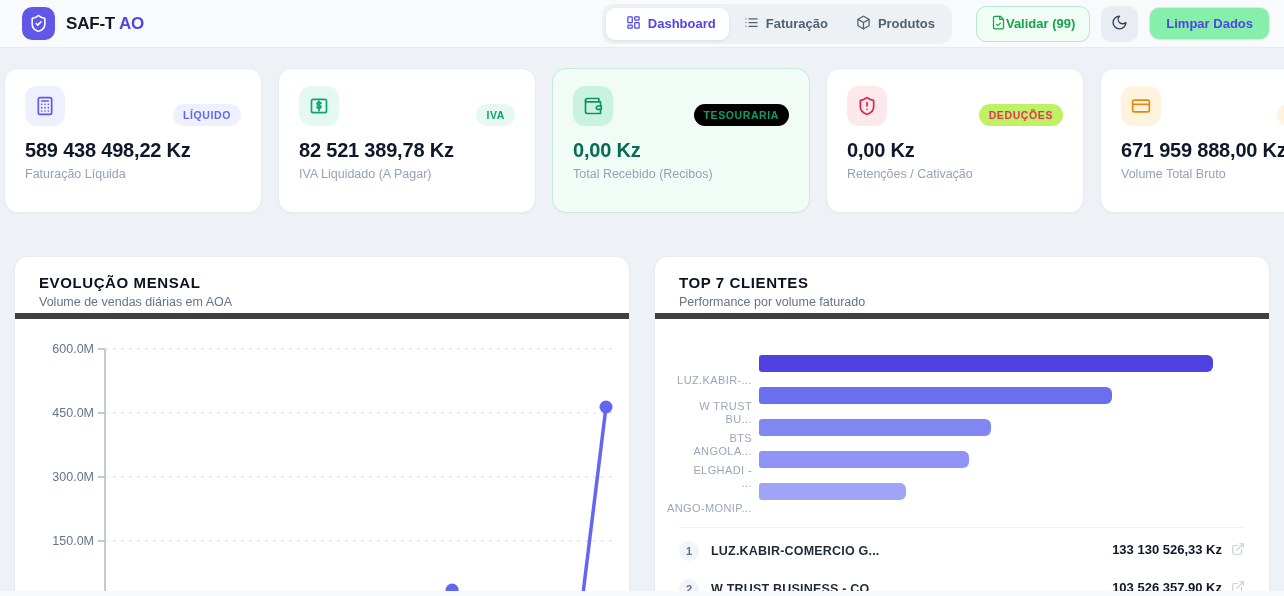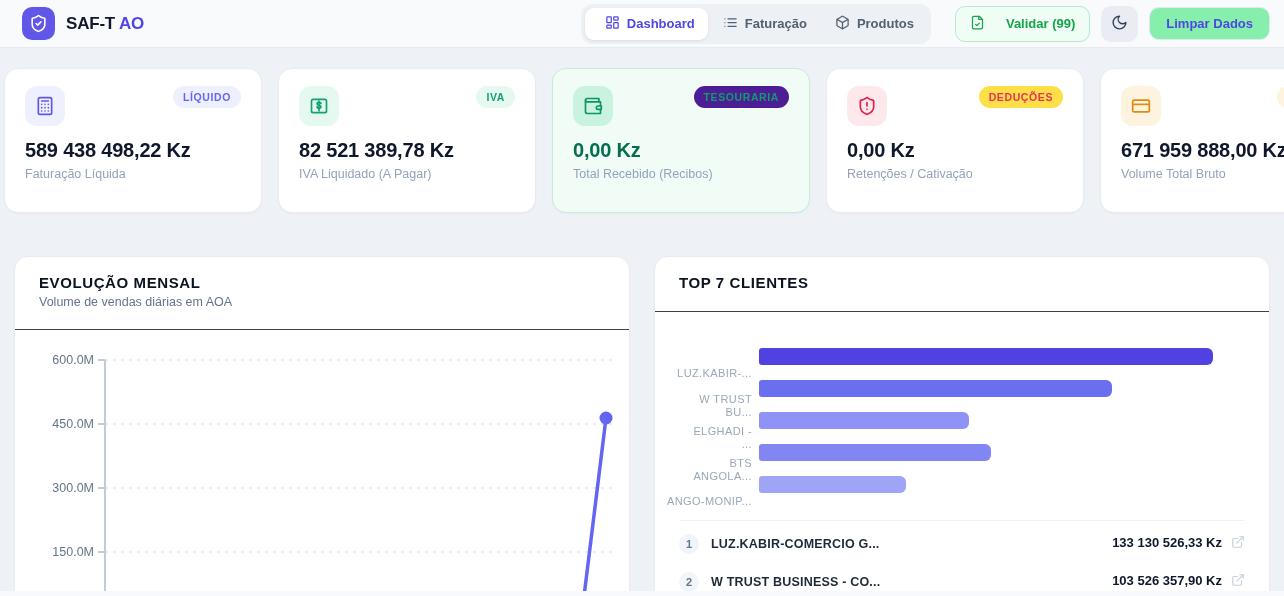--- a/index.html
+++ b/index.html
@@ -32,66 +32,66 @@
   .tab {
     display:flex; align-items:center; gap:7px; padding:7px 13px;
     border-radius:9px; font-size:13px; font-weight:700; color:#52606f;
     cursor:pointer; border:none; background:transparent;
   }
   .tab.active { background:#ffffff; color:#4f46e5; box-shadow:0 1px 3px rgba(15,23,42,.08);padding-left:20px; }
   .tab svg { width:15px; height:15px; }
 
   .actions { display:flex; align-items:center; gap:11px; margin-left:24px; }
   .btn {
-    display:flex; align-items:center; gap:21px; font-size:13px; font-weight:700;
+    display:flex; align-items:center; gap:0; font-size:13px; font-weight:700;
     border-radius:10px; padding:8px 14px; cursor:pointer; border:1px solid transparent;
     font-family:inherit;
   }
   .btn-validate { background:#effdf4; border-color:#b5ead0; color:#16a34a; }
   .btn-validate svg { width:15px; height:15px; }
   .btn-icon {
     width:37px; height:36px; border-radius:10px; background:#e9edf3; border:none;
     display:flex; align-items:center; justify-content:center; color:#334155; cursor:pointer;
   }
   .btn-icon svg { width:17px; height:17px; }
   .btn-clear { background:#86efac; border-color:#e2e8f0; color:#4f46e5; padding:8px 16px; }
 
   
   .kpi-row { display:flex; gap:16px; padding:20px 0 0 4px; width:max-content; }
   .kpi-card {
     flex:0 0 258px; height:145px; background:#ffffff; border:1px solid #e8ecf2;
     border-radius:14px; padding:17px 20px; box-shadow:0 1px 2px rgba(15,23,42,.03);
   }
-  .kpi-top { display:flex; justify-content:space-between; align-items:flex-start; margin-bottom:13px;gap:45px; }
+  .kpi-top { display:flex; justify-content:space-between; align-items:flex-end; margin-bottom:13px;gap:45px; }
   .kpi-iconbox { width:40px; height:40px; border-radius:12px; display:flex; align-items:center; justify-content:center; }
   .kpi-iconbox svg { width:20px; height:20px; }
   .kpi-badge { font-size:10.5px; font-weight:700; letter-spacing:0.6px; padding:5px 10px; border-radius:999px; white-space:nowrap; }
   .kpi-value { font-size:20px; font-weight:700; letter-spacing:-0.2px; color:#0f172a; white-space:nowrap; }
   .kpi-label { font-size:12.5px; color:#94a3b8; margin-top:5px; }
 
   .kpi-card.t-indigo .kpi-iconbox { background:#eef0fd; color:#6056e8; }
   .kpi-card.t-indigo .kpi-badge { background:#eef1fd; color:#6366f1; }
   .kpi-card.t-emerald .kpi-iconbox { background:#e6f9f0; color:#0ea371; }
   .kpi-card.t-emerald .kpi-badge { background:#e6f9f0; color:#0ea371; }
   .kpi-card.t-emerald-filled { background:#f2fcf7; border-color:#c6ecd9; }
   .kpi-card.t-emerald-filled .kpi-iconbox { background:#c9f3de; color:#0d9466; }
-  .kpi-card.t-emerald-filled .kpi-badge { background:#4c1d95; color:#0f9d6a; }
+  .kpi-card.t-emerald-filled .kpi-badge { background:#000000; color:#0f9d6a; }
   .kpi-card.t-emerald-filled .kpi-value { color:#066e50; }
   .kpi-card.t-rose .kpi-iconbox { background:#fde8ec; color:#e11d48; }
-  .kpi-card.t-rose .kpi-badge { background:#fde047; color:#e8325a; }
+  .kpi-card.t-rose .kpi-badge { background:#bef264; color:#e8325a; }
   .kpi-card.t-amber .kpi-iconbox { background:#fdf3df; color:#e08b0f; }
   .kpi-card.t-amber .kpi-badge { background:#fdf3df; color:#e08b0f; }
 
   
   .panels { display:flex; gap:24px; padding:0 14px; margin-top:43px; }
   .panel {
     width:616px; height:430px; background:#ffffff; border:1px solid #e8ecf2;
     border-radius:14px; box-shadow:0 1px 2px rgba(15,23,42,.03); overflow:hidden;
   }
-  .panel-head { padding:17px 24px 20px; border-bottom:1px solid #404040; }
+  .panel-head { padding:17px 24px 4px; border-bottom:6px solid #404040; }
   .panel-title { font-size:15px; font-weight:700; letter-spacing:0.6px; color:#0b1220; }
   .panel-sub { font-size:12.5px; color:#64748b; margin-top:4px; }
 
   
   #lineChart { display:block; }
 
   
   .bars { padding:28px 56px 10px 8px; }
   .bar-row { display:flex; align-items:center; height:32px; }
   .bar-label {
@@ -291,20 +291,21 @@
           <line x1="90" y1="30" x2="90" y2="280" stroke="#c3cbd5" stroke-width="2"></line>
           <polyline points="104.0,286.0 396.2,286.0 437.1,271.1 474.1,286.0 566.6,286.0 591.0,88.0" fill="none" stroke="#6366f1" stroke-width="3.5" stroke-linejoin="round" stroke-linecap="round"></polyline>
           <circle cx="437.108" cy="271.06666666666666" r="6.5" fill="#6366f1"></circle>
           <circle cx="591" cy="88.02666666666667" r="6.5" fill="#6366f1"></circle>
         </svg>
     </section>
 
     <section class="panel">
       <div class="panel-head">
         <div class="panel-title">TOP 7 CLIENTES</div>
+        <div class="panel-sub">Performance por volume faturado</div>
       </div>
       <div class="bars" id="barChart">
           <div class="bar-row">
             <div class="bar-label">
               <div>LUZ.KABIR-...</div>
             </div>
             <div class="bar-track">
               <div class="bar-fill" style="width: 100%; background: rgb(79, 66, 224);"></div>
             </div>
           </div>
@@ -312,34 +313,34 @@
             <div class="bar-label">
               <div>W TRUST</div>
               <div>BU...</div>
             </div>
             <div class="bar-track">
               <div class="bar-fill" style="width: 77.8%; background: rgb(106, 111, 240);"></div>
             </div>
           </div>
           <div class="bar-row">
             <div class="bar-label">
+              <div>BTS</div>
+              <div>ANGOLA...</div>
+            </div>
+            <div class="bar-track">
+              <div class="bar-fill" style="width: 51.1%; background: rgb(129, 134, 243);"></div>
+            </div>
+          </div>
+          <div class="bar-row">
+            <div class="bar-label">
               <div>ELGHADI -</div>
               <div>...</div>
             </div>
             <div class="bar-track">
               <div class="bar-fill" style="width: 46.2%; background: rgb(142, 147, 245);"></div>
-            </div>
-          </div>
-          <div class="bar-row">
-            <div class="bar-label">
-              <div>BTS</div>
-              <div>ANGOLA...</div>
-            </div>
-            <div class="bar-track">
-              <div class="bar-fill" style="width: 51.1%; background: rgb(129, 134, 243);"></div>
             </div>
           </div>
           <div class="bar-row">
             <div class="bar-label">
               <div>ANGO-MONIP...</div>
             </div>
             <div class="bar-track">
               <div class="bar-fill" style="width: 32.3%; background: rgb(159, 164, 247);"></div>
             </div>
           </div>

